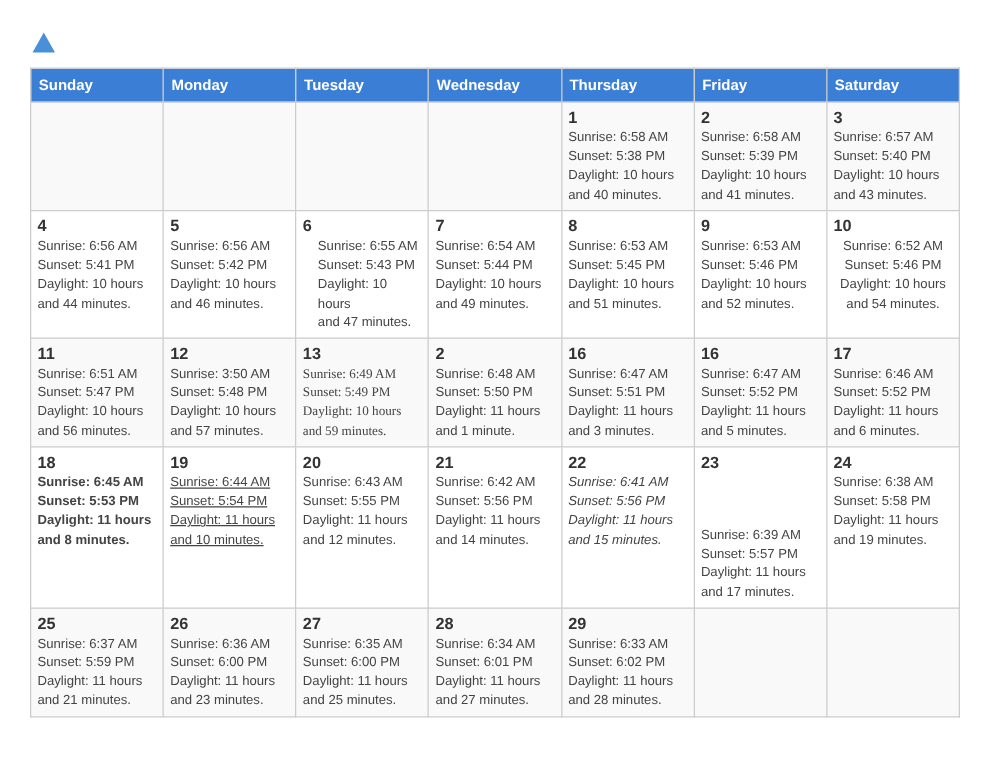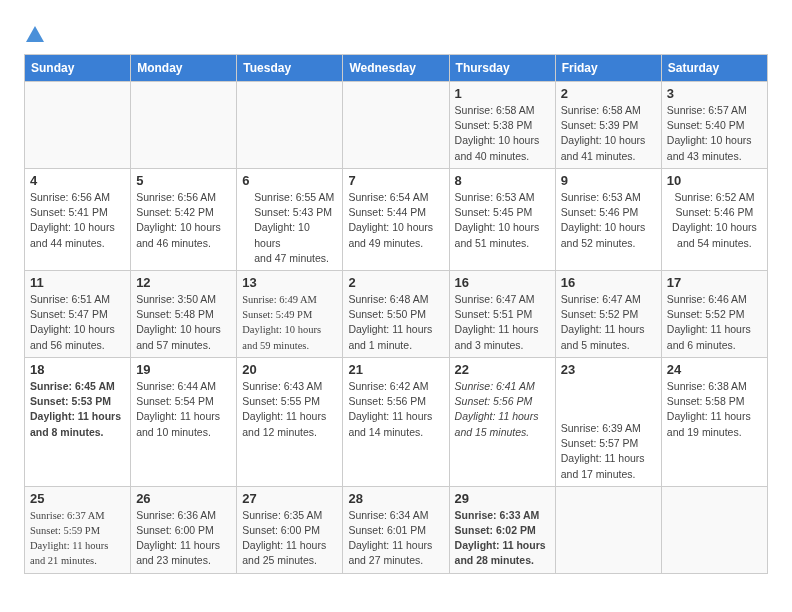--- a/index.html
+++ b/index.html
@@ -260,21 +260,21 @@
       <tr>
         <td>
           <span class="day-num">18</span>
           <div class="day-info" style="white-space: pre-line; font-weight: bold;">Sunrise: 6:45 AM
 Sunset: 5:53 PM
 Daylight: 11 hours
 and 8 minutes.</div>
         </td>
         <td>
           <span class="day-num">19</span>
-          <div class="day-info" style="white-space: pre-line;">Sunrise: 6:44 AM
+          <div class="day-info" style="white-space: pre-line; text-decoration: underline;">Sunrise: 6:44 AM
 Sunset: 5:54 PM
 Daylight: 11 hours
 and 10 minutes.</div>
         </td>
         <td>
           <span class="day-num">20</span>
           <div class="day-info" style="white-space: pre-line;">Sunrise: 6:43 AM
 Sunset: 5:55 PM
 Daylight: 11 hours
 and 12 minutes.</div>
@@ -304,21 +304,21 @@
           <span class="day-num">24</span>
           <div class="day-info" style="white-space: pre-line;">Sunrise: 6:38 AM
 Sunset: 5:58 PM
 Daylight: 11 hours
 and 19 minutes.</div>
         </td>
       </tr>
       <tr>
         <td>
           <span class="day-num">25</span>
-          <div class="day-info" style="white-space: pre-line; font-family: Liberation Serif, serif;">Sunrise: 6:37 AM
+          <div class="day-info" style="white-space: pre-line;">Sunrise: 6:37 AM
 Sunset: 5:59 PM
 Daylight: 11 hours
 and 21 minutes.</div>
         </td>
         <td>
           <span class="day-num">26</span>
           <div class="day-info" style="white-space: pre-line;">Sunrise: 6:36 AM
 Sunset: 6:00 PM
 Daylight: 11 hours
 and 23 minutes.</div>
@@ -332,21 +332,21 @@
         </td>
         <td>
           <span class="day-num">28</span>
           <div class="day-info" style="white-space: pre-line;">Sunrise: 6:34 AM
 Sunset: 6:01 PM
 Daylight: 11 hours
 and 27 minutes.</div>
         </td>
         <td>
           <span class="day-num">29</span>
-          <div class="day-info" style="white-space: pre-line; font-weight: bold;">Sunrise: 6:33 AM
+          <div class="day-info" style="white-space: pre-line;">Sunrise: 6:33 AM
 Sunset: 6:02 PM
 Daylight: 11 hours
 and 28 minutes.</div>
         </td>
         <td></td>
         <td></td>
       </tr>
     </tbody>
 </table>
 

